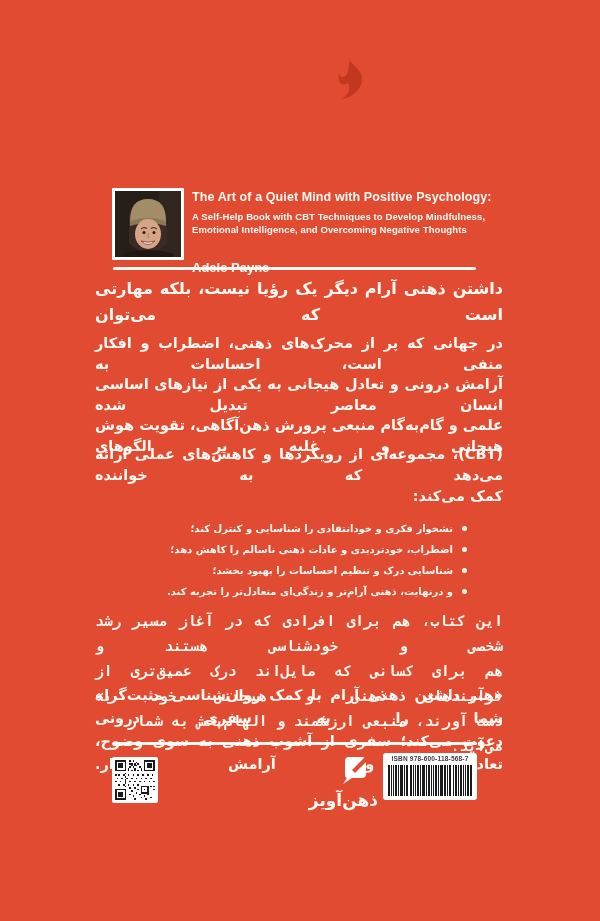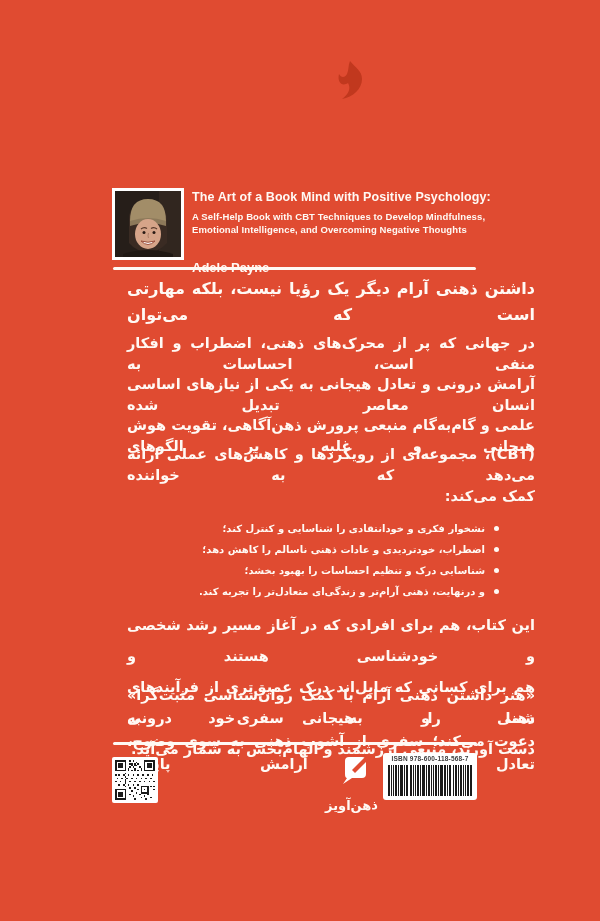--- a/index.html
+++ b/index.html
@@ -15,38 +15,38 @@
     border:3px solid #FFFFFF;background:#261e19;
   }
   .en{color:#FFF9F4;font-family:"Liberation Sans","DejaVu Sans",sans-serif;font-weight:bold;}
   .h-title{left:192px;top:190px;width:312px;font-size:12.5px;line-height:15px;letter-spacing:.1px;}
   .h-sub{left:192px;top:211px;width:312px;font-size:9.5px;line-height:11.5px;letter-spacing:.1px;}
   .h-author{left:192px;top:260px;width:312px;font-size:13px;}
   .rule{height:3px;background:#FFF9F4;border-radius:2px;}
   .rule1{left:113px;top:267px;width:363px;}
   .rule2{left:113px;top:742px;width:364px;}
   
-  .fa{direction:rtl;color:#FFF9F4;font-weight:bold;margin-left:32px;}
+  .fa{direction:rtl;color:#FFF9F4;font-weight:bold;}
   .para{left:95px;width:408px;}
   .jline{text-align:justify;text-align-last:justify;}
   .rline{text-align:right;}
   .intro{font-size:16px;line-height:25.5px;}
   .btxt{font-size:14.5px;line-height:20.5px;}
-  .p4t{line-height:31px;}
+  .p4t{line-height:25px;font-family:Liberation Mono, monospace;}
   .p5t{line-height:23px;}
   .bullets{left:95px;width:408px;}
   .bullet-row{display:flex;direction:rtl;align-items:center;height:21px;padding-right:36px;box-sizing:border-box;}
   .dot{flex:none;width:5px;height:5px;border-radius:50%;background:#FFF9F4;margin-left:9px;}
   .bullet-row span.txt{font-size:10px;}
   
   .qr-box{left:112px;top:757px;width:46px;height:46px;background:#FFFFFF;border-radius:2px;}
   .qr-box svg{position:absolute;left:3px;top:3px;}
   .pub{left:330px;top:755px;width:48px;text-align:center;}
   .pub-glyph{display:block;margin:0 auto;}
-  .pub-name{direction:rtl;color:#FFF9F4;font-weight:bold;font-size:13px;margin-top:13px;text-align:center;}
+  .pub-name{direction:rtl;color:#FFF9F4;font-weight:bold;font-size:17px;margin-top:5px;text-align:center;}
   .barcode-box{left:383px;top:753px;width:94px;height:47px;background:#FFFFFF;border-radius:3px;}
   .isbn-label{
     position:absolute;left:0;top:2px;width:94px;text-align:center;
     color:#3c3c3c;font-family:"Liberation Sans","DejaVu Sans",sans-serif;
     font-weight:bold;font-size:6.5px;letter-spacing:.2px;white-space:nowrap;
   }
   .barcode-box svg{position:absolute;left:4px;top:12px;}
   .ornament{left:336px;top:61px;}
 </style>
 </head>
@@ -66,21 +66,21 @@
     <ellipse cx="33" cy="43" rx="13" ry="15" fill="#d6a489"></ellipse>
     <path d="M26 38 q3 -2.5 6 -0.5 M36 37.5 q3 -2 6 0.5" stroke="#5a3a2c" stroke-width="1.2" fill="none"></path>
     <circle cx="29" cy="41.5" r="1.5" fill="#2a1b15"></circle>
     <circle cx="39" cy="41.5" r="1.5" fill="#2a1b15"></circle>
     <path d="M33.5 42 q-1 3 0 5" stroke="#b07f66" stroke-width="1" fill="none"></path>
     <path fill="#ffffff" stroke="#9c4f3c" stroke-width="1" d="M26 50 Q33 57 40 50 Q33 52.5 26 50 Z"></path>
     <path fill="#1f1813" d="M8 63 Q33 55 58 63 L58 66 L8 66 Z"></path>
   </svg>
 </div>
 
-<div class="abs en h-title">The Art of a Book Mind with Positive Psychology:</div>
+<div class="abs en h-title">The Art of a Quiet Mind with Positive Psychology:</div>
 <div class="abs en h-sub" style="top:211px">A Self-Help Book with CBT Techniques to Develop Mindfulness,</div>
 <div class="abs en h-sub" style="top:224px">Emotional Intelligence, and Overcoming Negative Thoughts</div>
 <div class="abs en h-author">Adele Payne</div>
 
 <div class="abs rule rule1"></div>
 
 <div class="abs fa para intro" style="top:276px">
   <div class="jline">داشتن ذهنی آرام دیگر یک رؤیا نیست، بلکه مهارتی است که می‌توان</div>
 </div>
 

